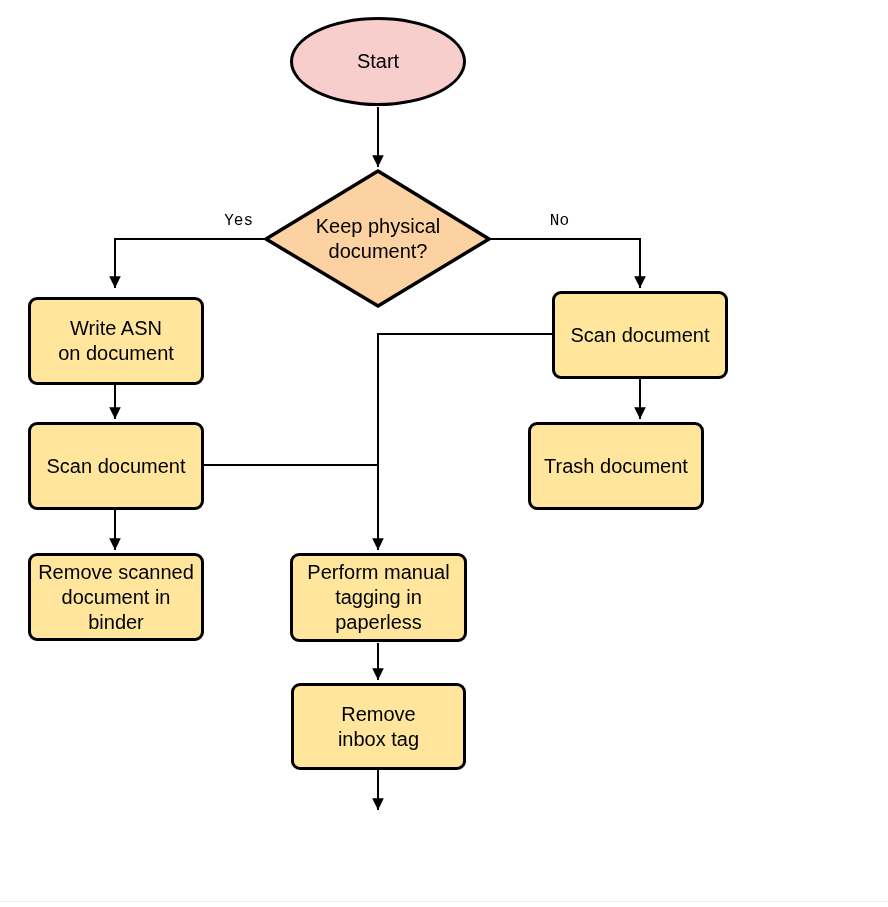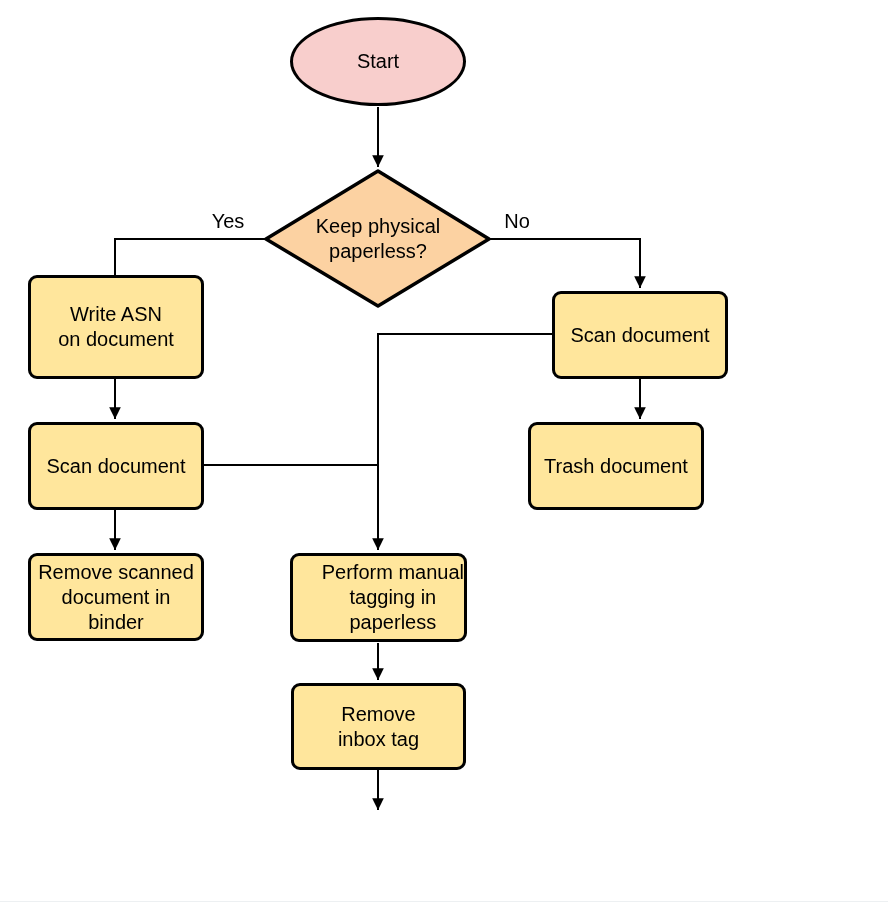--- a/index.html
+++ b/index.html
@@ -59,24 +59,25 @@
     background: var(--terminator-fill);
     border: 3px solid var(--stroke-color);
     border-radius: 50%;
   }
   .decision-label {
     position: absolute;
     background: transparent;
   }
   .edge-label {
     position: absolute;
-    font-size: 20px;
+    font-size: 16px;
     line-height: 22px;
-    text-align: center;
+    text-align: right;
     color: var(--text-color);
+    font-family: Liberation Mono, monospace;
   }
   .annotation {
     position: absolute;
     left: 479px;
     top: 589px;
     width: 404px;
     font-size: 20px;
     line-height: 26px;
     font-style: italic;
     white-space: pre-line;
@@ -116,47 +117,47 @@
 
     <polygon class="decision-poly" points="378,171 489,239 378,306 266,239"></polygon>
   </svg>
 
   <div class="node terminator" style="left:290px; top:17px; width:176px; height:89px;">
     <span class="label">Start</span>
   </div>
 
   <div class="node decision-label" style="left:278px; top:208px; width:200px; height:62px;">
     <span class="label">Keep physical
-paperless?</span>
+document?</span>
   </div>
 
   <div class="edge-label" style="left:203px; top:210px; width:50px;">Yes</div>
-  <div class="edge-label" style="left:492px; top:210px; width:50px;">No</div>
+  <div class="edge-label" style="left:519px; top:210px; width:50px;">No</div>
 
-  <div class="node process" style="left:28px; top:275px; width:176px; height:104px;">
+  <div class="node process" style="left:28px; top:297px; width:176px; height:88px;">
     <span class="label">Write ASN
 on document</span>
   </div>
   <div class="node process" style="left:28px; top:422px; width:176px; height:88px;">
     <span class="label">Scan document</span>
   </div>
   <div class="node process" style="left:28px; top:553px; width:176px; height:88px;">
     <span class="label">Remove scanned
 document in
 binder</span>
   </div>
 
   <div class="node process" style="left:552px; top:291px; width:176px; height:88px;">
     <span class="label">Scan document</span>
   </div>
   <div class="node process" style="left:528px; top:422px; width:176px; height:88px;">
     <span class="label">Trash document</span>
   </div>
 
-  <div class="node process" style="left:290px; top:553px; width:177px; height:89px;justify-content:flex-end;">
+  <div class="node process" style="left:290px; top:553px; width:177px; height:89px;">
     <span class="label">Perform manual
 tagging in
 paperless</span>
   </div>
 
 
   <div class="node process" style="left:291px; top:683px; width:175px; height:87px;">
     <span class="label">Remove
 inbox tag</span>
   </div>

